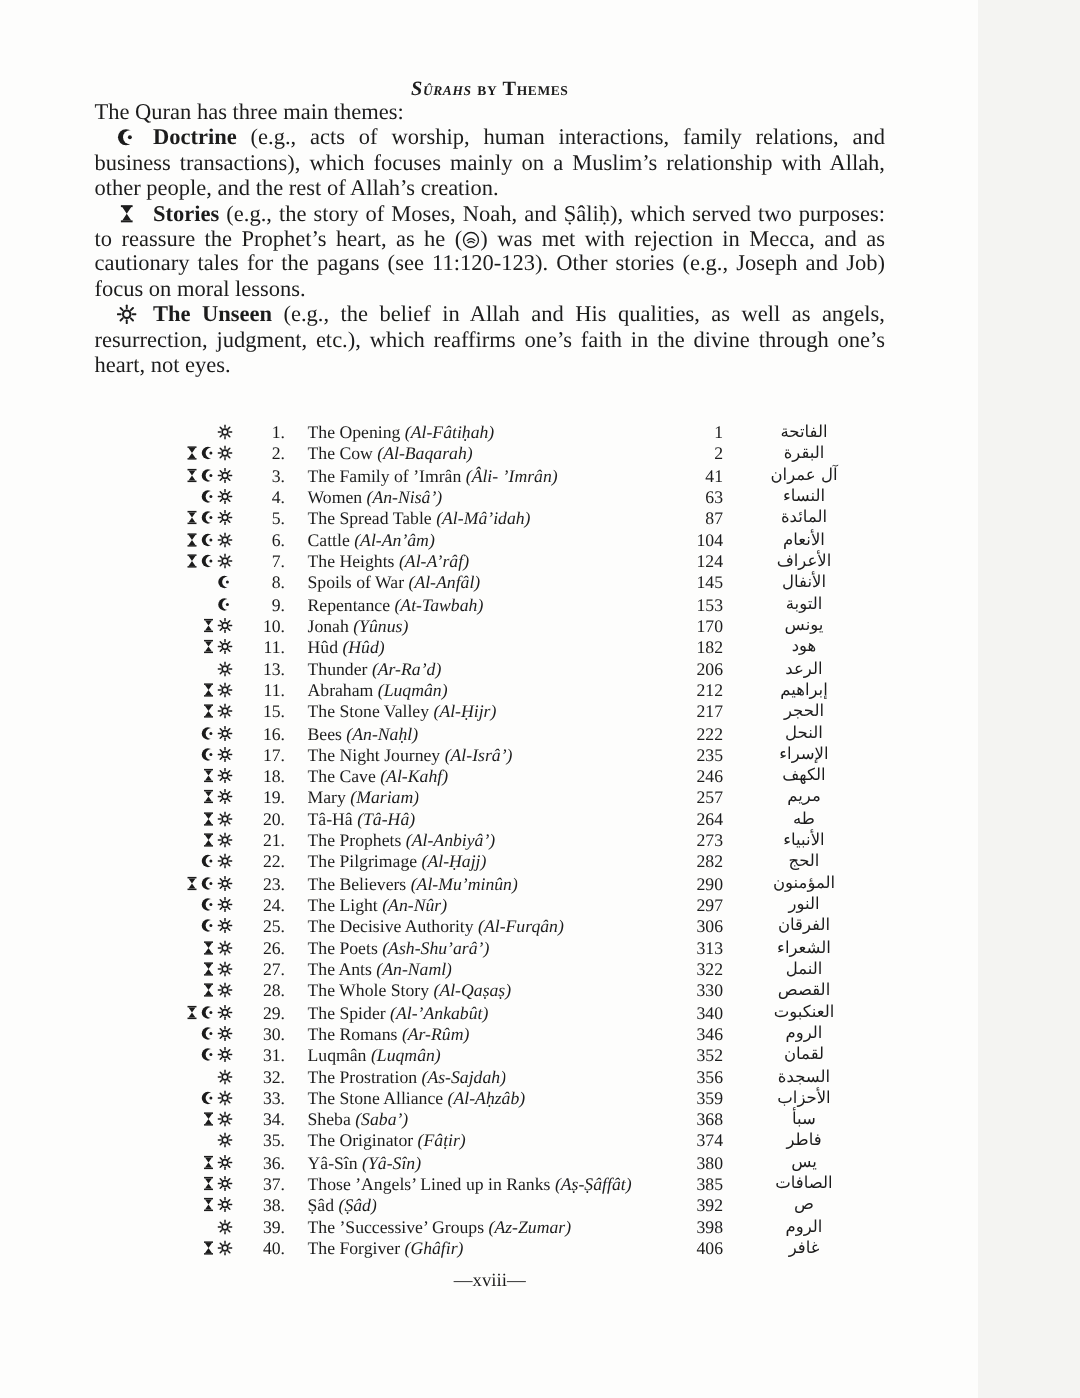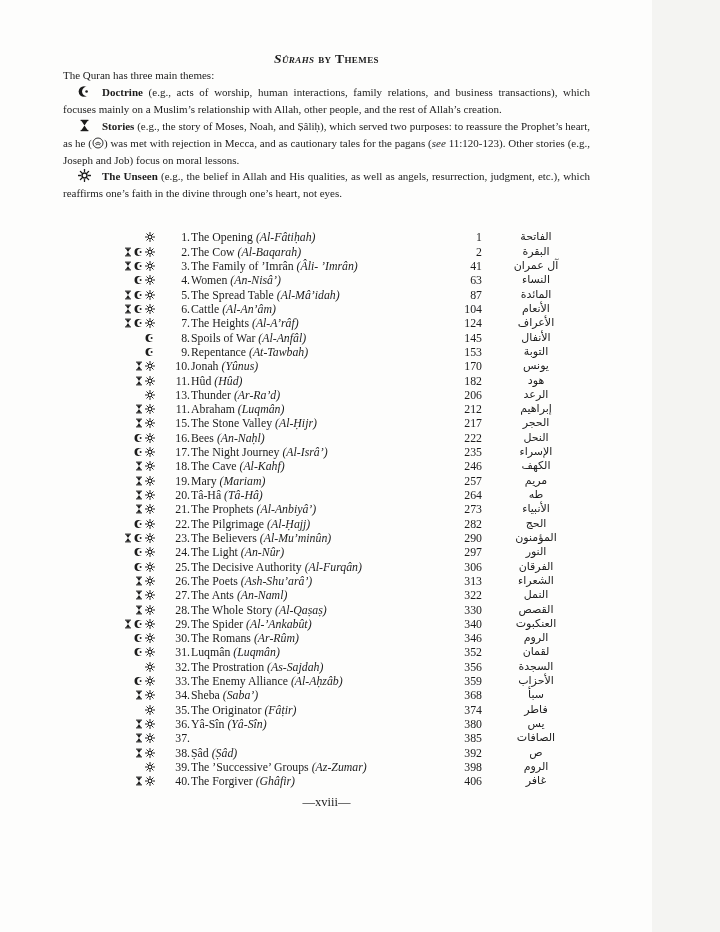--- a/index.html
+++ b/index.html
@@ -10,36 +10,36 @@
   }
   .page{
     position:relative;width:652px;height:932px;background:#fdfdfc;
     box-sizing:border-box;padding:50px 62px 0 63px;overflow:hidden;
   }
   .title{
     text-align:center;font-weight:bold;font-variant:small-caps;
     font-size:13.5px;letter-spacing:.4px;line-height:17px;
   }
   .title .it{font-style:italic;}
-  p.body{font-size:11px;line-height:16.9px;margin:0;text-align:justify;}
+  p.body{font-size:15px;line-height:16.9px;margin:0;text-align:justify;}
   .intro{margin-top:9px;}
   .theme{margin-top:6.5px;}
   .ticon{display:inline-block;width:13px;height:13px;margin:0 11px 0 15px;vertical-align:-2px;}
   .ticon svg{width:13px;height:13px;display:block;}
   .pbuh{display:inline-block;width:12px;height:12px;vertical-align:-2px;}
   .pbuh svg{width:12px;height:12px;display:block;}
   .note{margin-top:9px;}
-  .it{font-style:italic;}
+  .it{}
   b{font-weight:bold;}
   .table{margin-top:28px;}
   .row{display:flex;align-items:center;height:14.32px;font-size:11.8px;line-height:14px;}
   .icons{width:72px;margin-left:20px;display:flex;justify-content:flex-end;align-items:center;gap:1px;flex:none;}
   .icons svg{width:10px;height:10px;display:block;}
   .num{width:26px;text-align:right;margin-left:9px;flex:none;}
-  .ttl{margin-left:1px;white-space:nowrap;overflow:hidden;}
+  .ttl{margin-left:15px;white-space:nowrap;overflow:hidden;}
   .translit{font-style:italic;}
   .pg{margin-left:auto;text-align:right;flex:none;}
   .ar{width:108px;text-align:center;flex:none;direction:rtl;
       font-family:"DejaVu Sans",sans-serif;font-size:11px;}
   .footer{text-align:center;font-weight:normal;font-size:12.5px;margin-top:7px;}
 </style>
 </head>
 <body>
 
 <div class="page">
@@ -929,21 +929,21 @@
               <line x1="0.4" y1="5" x2="1.9" y2="5"></line>
               <line x1="8.1" y1="5" x2="9.6" y2="5"></line>
               <line x1="1.8" y1="1.8" x2="2.9" y2="2.9"></line>
               <line x1="7.1" y1="7.1" x2="8.2" y2="8.2"></line>
               <line x1="1.8" y1="8.2" x2="2.9" y2="7.1"></line>
               <line x1="7.1" y1="2.9" x2="8.2" y2="1.8"></line>
             </g>
           </svg>
         </span>
     <span class="num">33.</span>
-    <span class="ttl"><span>The Enemy Alliance</span> <span class="translit">(Al-Aḥzâb)</span></span>
+    <span class="ttl"><span>The Stone Alliance</span> <span class="translit">(Al-Aḥzâb)</span></span>
     <span class="pg">359</span>
     <span class="ar">الأحزاب</span>
   </div>
 
   <div class="row">
     <span class="icons">
           <svg viewBox="0 0 10 10" xmlns="http://www.w3.org/2000/svg">
             <rect x="2" y="0.6" width="6" height="1" fill="#1c1c1c"></rect>
             <rect x="2" y="8.4" width="6" height="1" fill="#1c1c1c"></rect>
             <path d="M2.7 1.6 L7.3 1.6 L2.7 8.4 L7.3 8.4 Z" fill="#1c1c1c"></path>
@@ -1032,20 +1032,21 @@
               <line x1="0.4" y1="5" x2="1.9" y2="5"></line>
               <line x1="8.1" y1="5" x2="9.6" y2="5"></line>
               <line x1="1.8" y1="1.8" x2="2.9" y2="2.9"></line>
               <line x1="7.1" y1="7.1" x2="8.2" y2="8.2"></line>
               <line x1="1.8" y1="8.2" x2="2.9" y2="7.1"></line>
               <line x1="7.1" y1="2.9" x2="8.2" y2="1.8"></line>
             </g>
           </svg>
         </span>
     <span class="num">37.</span>
+    <span class="ttl"><span>Those ’Angels’ Lined up in Ranks</span> <span class="translit">(Aṣ-Ṣâffât)</span></span>
     <span class="pg">385</span>
     <span class="ar">الصافات</span>
   </div>
 
   <div class="row">
     <span class="icons">
           <svg viewBox="0 0 10 10" xmlns="http://www.w3.org/2000/svg">
             <rect x="2" y="0.6" width="6" height="1" fill="#1c1c1c"></rect>
             <rect x="2" y="8.4" width="6" height="1" fill="#1c1c1c"></rect>
             <path d="M2.7 1.6 L7.3 1.6 L2.7 8.4 L7.3 8.4 Z" fill="#1c1c1c"></path>

